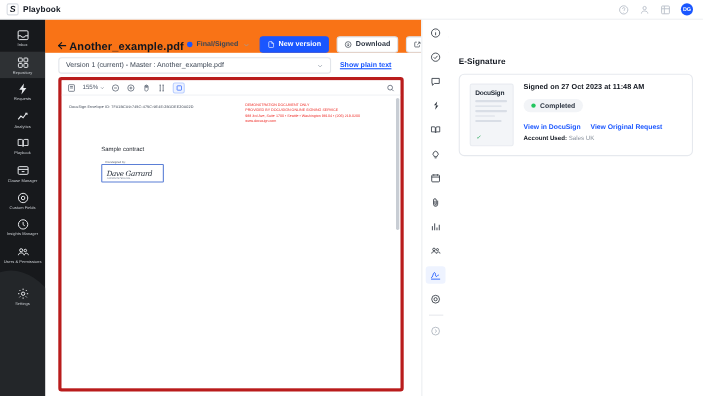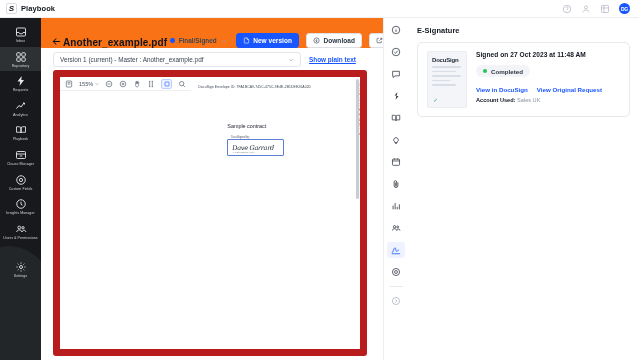--- a/index.html
+++ b/index.html
@@ -92,22 +92,22 @@
     flex: 1; height: 15px; border: 1px solid #e2e5ea; border-radius: 3px;
     background: #fff; display: flex; align-items: center; padding: 0 6px;
     font-size: 6.4px; color: #3c4654; max-width: 248px;
   }
   .version-select .vs-caret { margin-left: auto; color: #97a0ad; }
   .plain-link { font-size: 6.4px; font-weight: 700; color: #1a56ff; }
 
   
   .viewer-wrap { flex: 1; padding: 0 10px 4px 12px; min-height: 0; display: flex; }
   .viewer {
-    flex: 1; border: 7px solid #b91c1c; border-radius: 3px; background: #fff;
-    display: flex; flex-direction: row; overflow: hidden; position: relative;
+    flex: 1; border: 3px solid #b91c1c; border-radius: 3px; background: #fff;
+    display: flex; flex-direction: column; overflow: hidden; position: relative;
     max-width: 314px;
   }
   .pdf-toolbar {
     height: 14px; flex: 0 0 14px; border-bottom: 1px solid #edeff2;
     display: flex; align-items: center; padding: 0 5px; gap: 6px; background: #fff;
   }
   .pt-ico { width: 8px; height: 8px; color: #4a5464; display: block; }
   .pt-ico svg { width: 8px; height: 8px; display: block; }
   .pt-ico.boxed {
     width: 11px; height: 10px; border: 1px solid #bcd0ff; border-radius: 2px;
@@ -145,21 +145,21 @@
     width: 18px; height: 16px; border-radius: 3px; color: #2b323c;
     display: flex; align-items: center; justify-content: center;
   }
   .rail-ico svg { width: 10px; height: 10px; display: block; }
   .rail-ico.active { background: #eef3ff; color: #1a56ff; }
   .rail-ico.muted { color: #aab1bb; }
   .rail-sep { width: 13px; height: 1px; background: #e7e9ed; }
 
   
   .panel { width: 231px; flex: 0 0 231px; background: #ffffff; padding: 8px 9px 0 9px; }
-  .panel-title { font-size: 7.4px; font-weight: 700; color: #11161f; margin-bottom: 7px; letter-spacing: .1px; }
+  .panel-title { font-size: 7.4px; font-weight: 700; color: #11161f; margin-bottom: 7px; letter-spacing: .1px; margin-top: 25px; }
   .sig-card {
     border: 1px solid #e6e9ee; border-radius: 5px; background: #fff;
     display: flex; gap: 9px; padding: 8px 9px;
   }
   .ds-thumb {
     width: 40px; height: 57px; background: #f3f5f8; border: 1px solid #e9ecf1;
     border-radius: 2px; padding: 5px 4px; display: flex; flex-direction: column; gap: 3px;
     flex: 0 0 40px; position: relative;
   }
   .ds-logo { font-size: 6px; font-weight: 700; color: #1b2430; letter-spacing: -.2px; }

